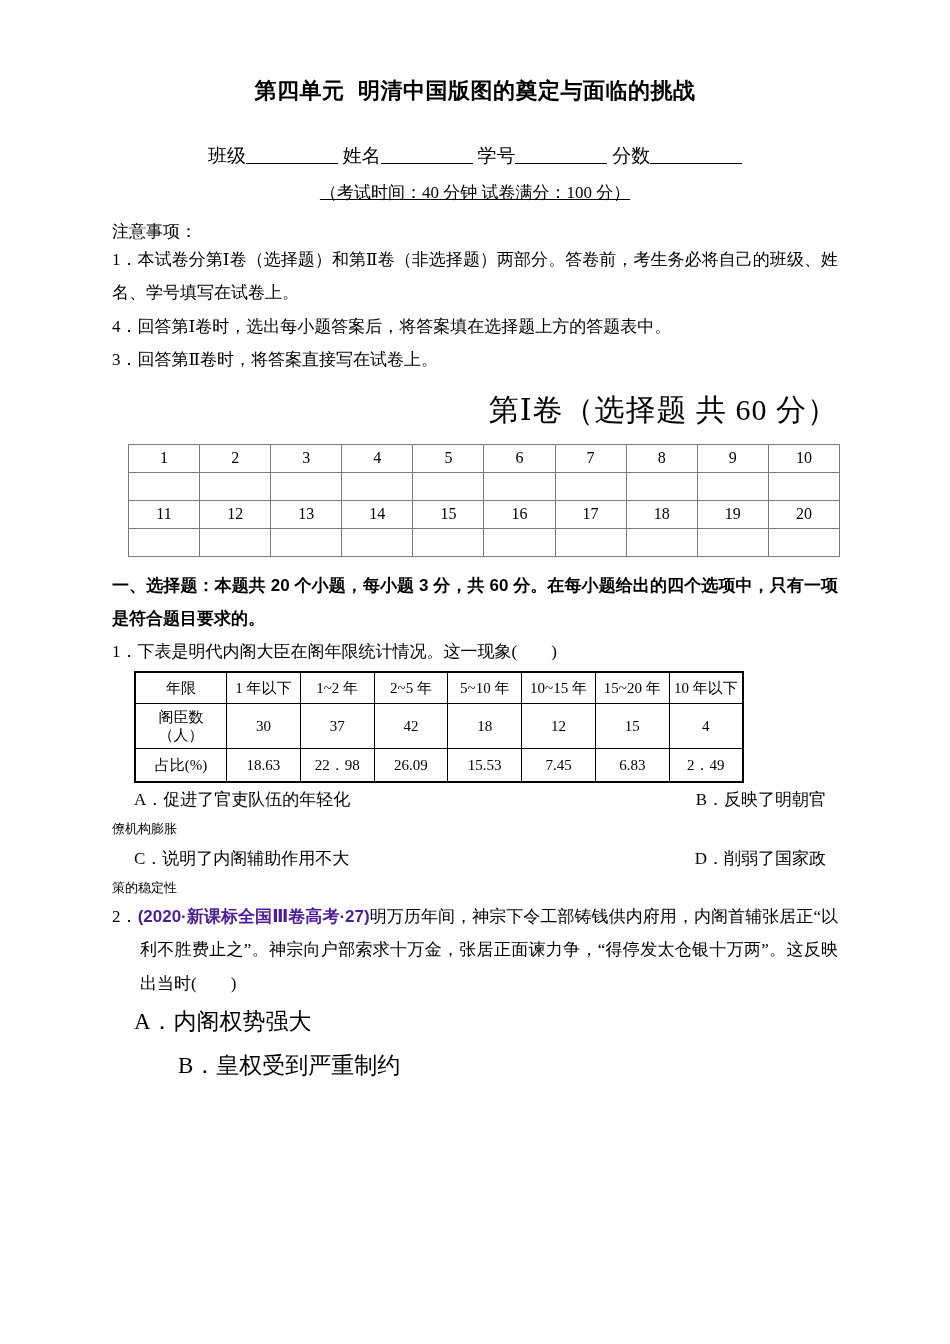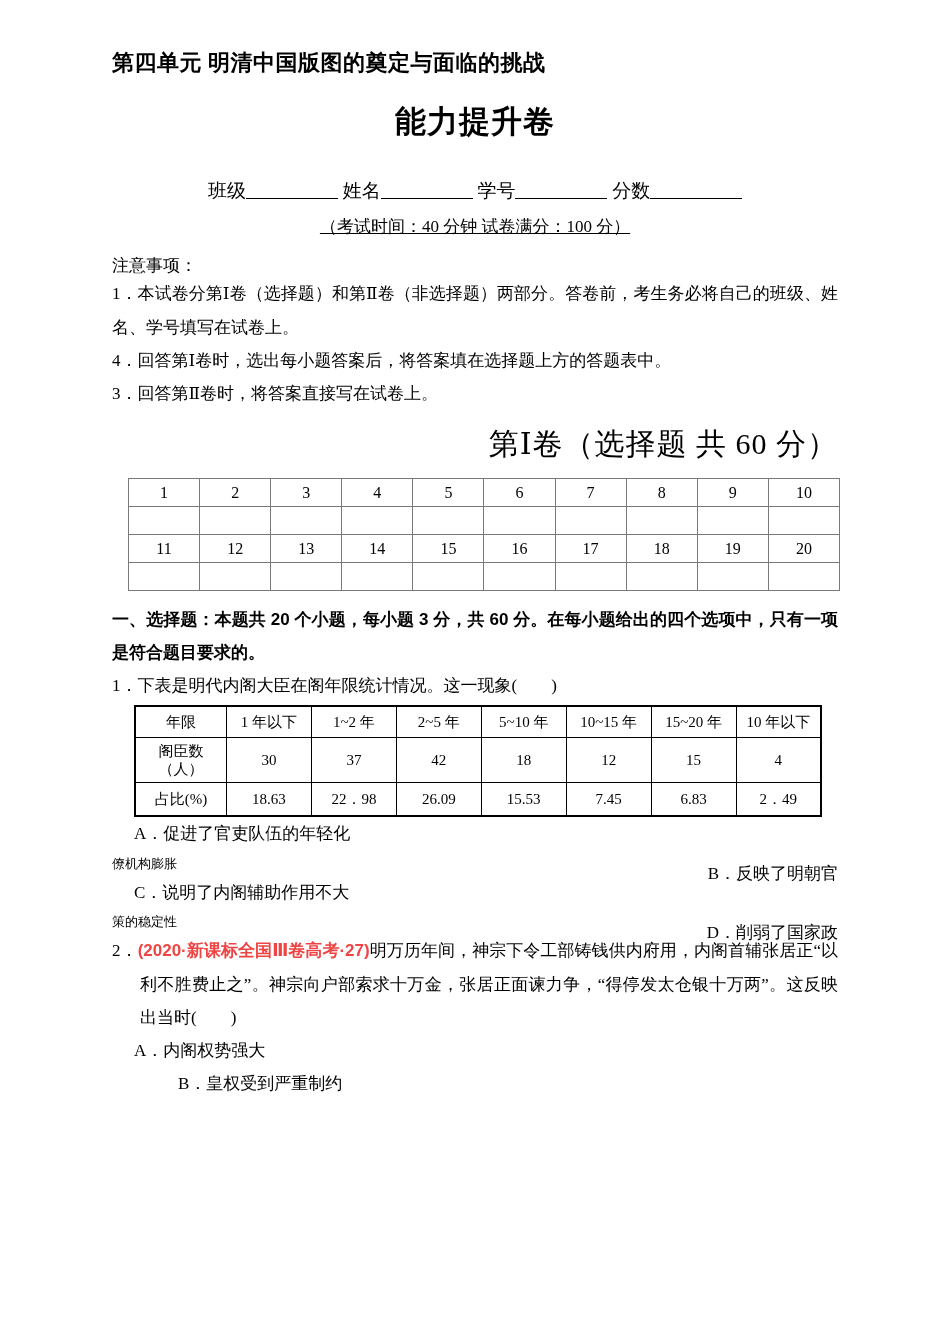--- a/index.html
+++ b/index.html
@@ -25,26 +25,26 @@
   }
   .content {
     position: absolute;
     left: 112px;
     top: 0;
     width: 726px;
   }
 
   
   .doc-title {
-    text-align: left;
+    text-align: center;
     font-size: 22px;
     font-weight: bold;
-    font-family: Liberation Serif, serif;
+    font-family: Liberation Mono, monospace;
     letter-spacing: 0.5px;
-    margin-top: 50px;
+    margin-top: 80px;
     line-height: 1.2;
   }
   .doc-subtitle {
     text-align: center;
     font-size: 31px;
     font-weight: bold;
     font-family: "Liberation Sans", "DejaVu Sans", sans-serif;
     letter-spacing: 1px;
     margin-top: 27px;
     line-height: 1.2;
@@ -126,31 +126,31 @@
   .question {
     font-size: 17px;
     line-height: 1.95;
     text-align: justify;
   }
   .q-hang {
     padding-left: 28px;
     text-indent: -28px;
   }
   .src-red {
-    color: #ef4444;
+    color: #4c1d95;
     font-weight: bold;
     font-family: "Liberation Sans", "DejaVu Sans", sans-serif;
   }
 
   
   .data-table {
     border-collapse: collapse;
     margin-left: 22px;
     margin-top: 3px;
-    width: 688px;
+    width: 610px;
     table-layout: fixed;
     border: 2px solid #000;
   }
   .data-table td {
     border: 1px solid #000;
     text-align: center;
     vertical-align: middle;
     font-size: 15px;
     padding: 3px 1px;
     line-height: 1.25;
@@ -162,47 +162,45 @@
 
   
   .opt-row {
     font-size: 17px;
     line-height: 1.95;
     position: relative;
     padding-left: 22px;
   }
   .opt-row .opt-right {
     position: absolute;
-    right: 0;
+    right: 12px;
     top: 0;
     white-space: nowrap;
-    margin-top: 40px;
   }
   .opt-cont {
     font-size: 13px;
     line-height: 1.95;
   }
   .opt-plain {
-    font-size: 17px;
+    font-size: 23px;
     line-height: 1.95;
     padding-left: 22px;
   }
   .opt-indent-more {
     padding-left: 66px;
   }
 </style>
 </head>
 <body>
 
 <div class="page">
   <div class="content">
 
     <div class="doc-title">第四单元 明清中国版图的奠定与面临的挑战</div>
 
-    <div class="doc-subtitle">能力提升卷</div>
 
     <div class="info-line">
       <span>班级</span><span class="blank"></span>
       <span>姓名</span><span class="blank"></span>
       <span>学号</span><span class="blank"></span>
       <span>分数</span><span class="blank"></span>
     </div>
 
     <div class="exam-meta">（考试时间：40 分钟   试卷满分：100 分）</div>
 

